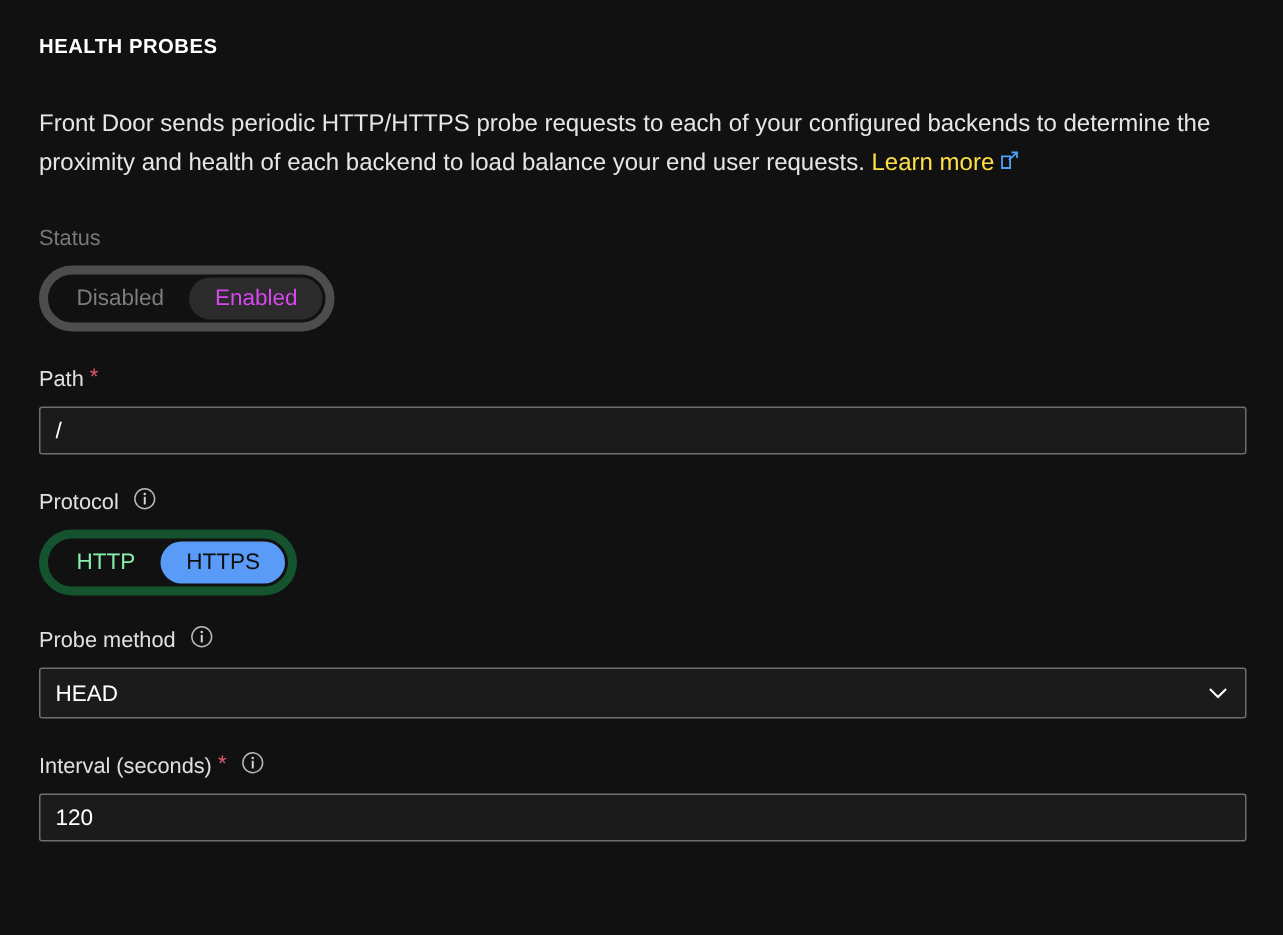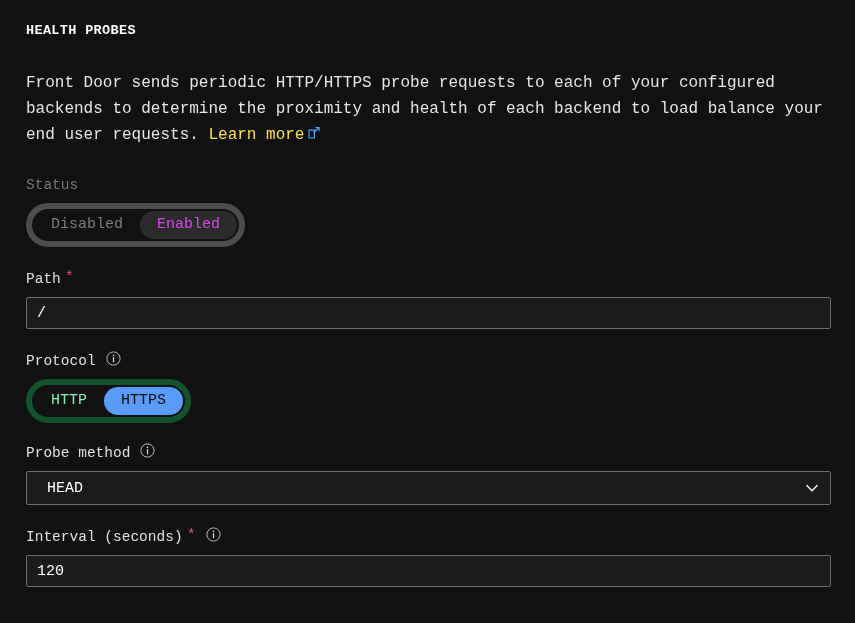--- a/index.html
+++ b/index.html
@@ -17,21 +17,20 @@
     -webkit-font-smoothing: antialiased;
   }
 
   .panel {
     position: relative;
     width: 855px;
     height: 464px;
     background: #111111;
     box-sizing: border-box;
     padding: 0 26px;
-    font-family: Liberation Mono, monospace;
   }
 
   
   .section-title {
     font-size: 13.5px;
     font-weight: bold;
     letter-spacing: 0.35px;
     color: #ffffff;
     padding-top: 22px;
     line-height: 18px;
@@ -152,21 +151,21 @@
   .select-box {
     width: 805px;
     height: 34px;
     box-sizing: border-box;
     background: #1b1b1b;
     border: 1px solid #6e6e6e;
     border-radius: 2px;
     color: #ffffff;
     font-family: inherit;
     font-size: 15px;
-    padding: 0 34px 0 20px;
+    padding: 0 34px 0 10px;
     display: flex;
     align-items: center;
     cursor: pointer;
     user-select: none;
   }
   .select-chevron {
     position: absolute;
     right: 10px;
     top: 50%;
     transform: translateY(-50%);

